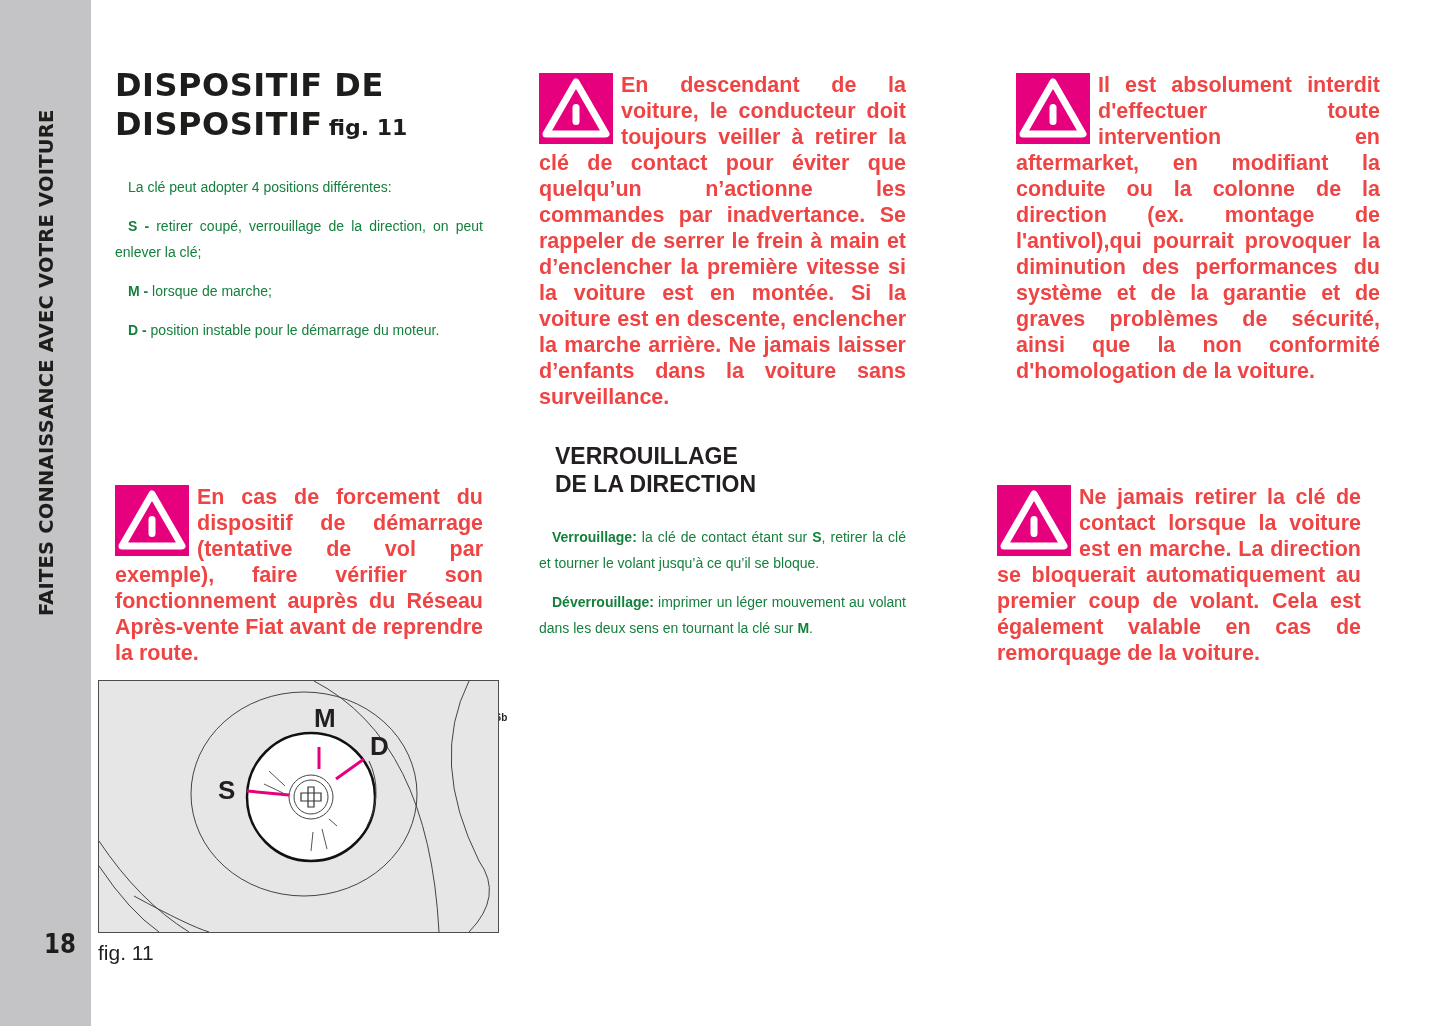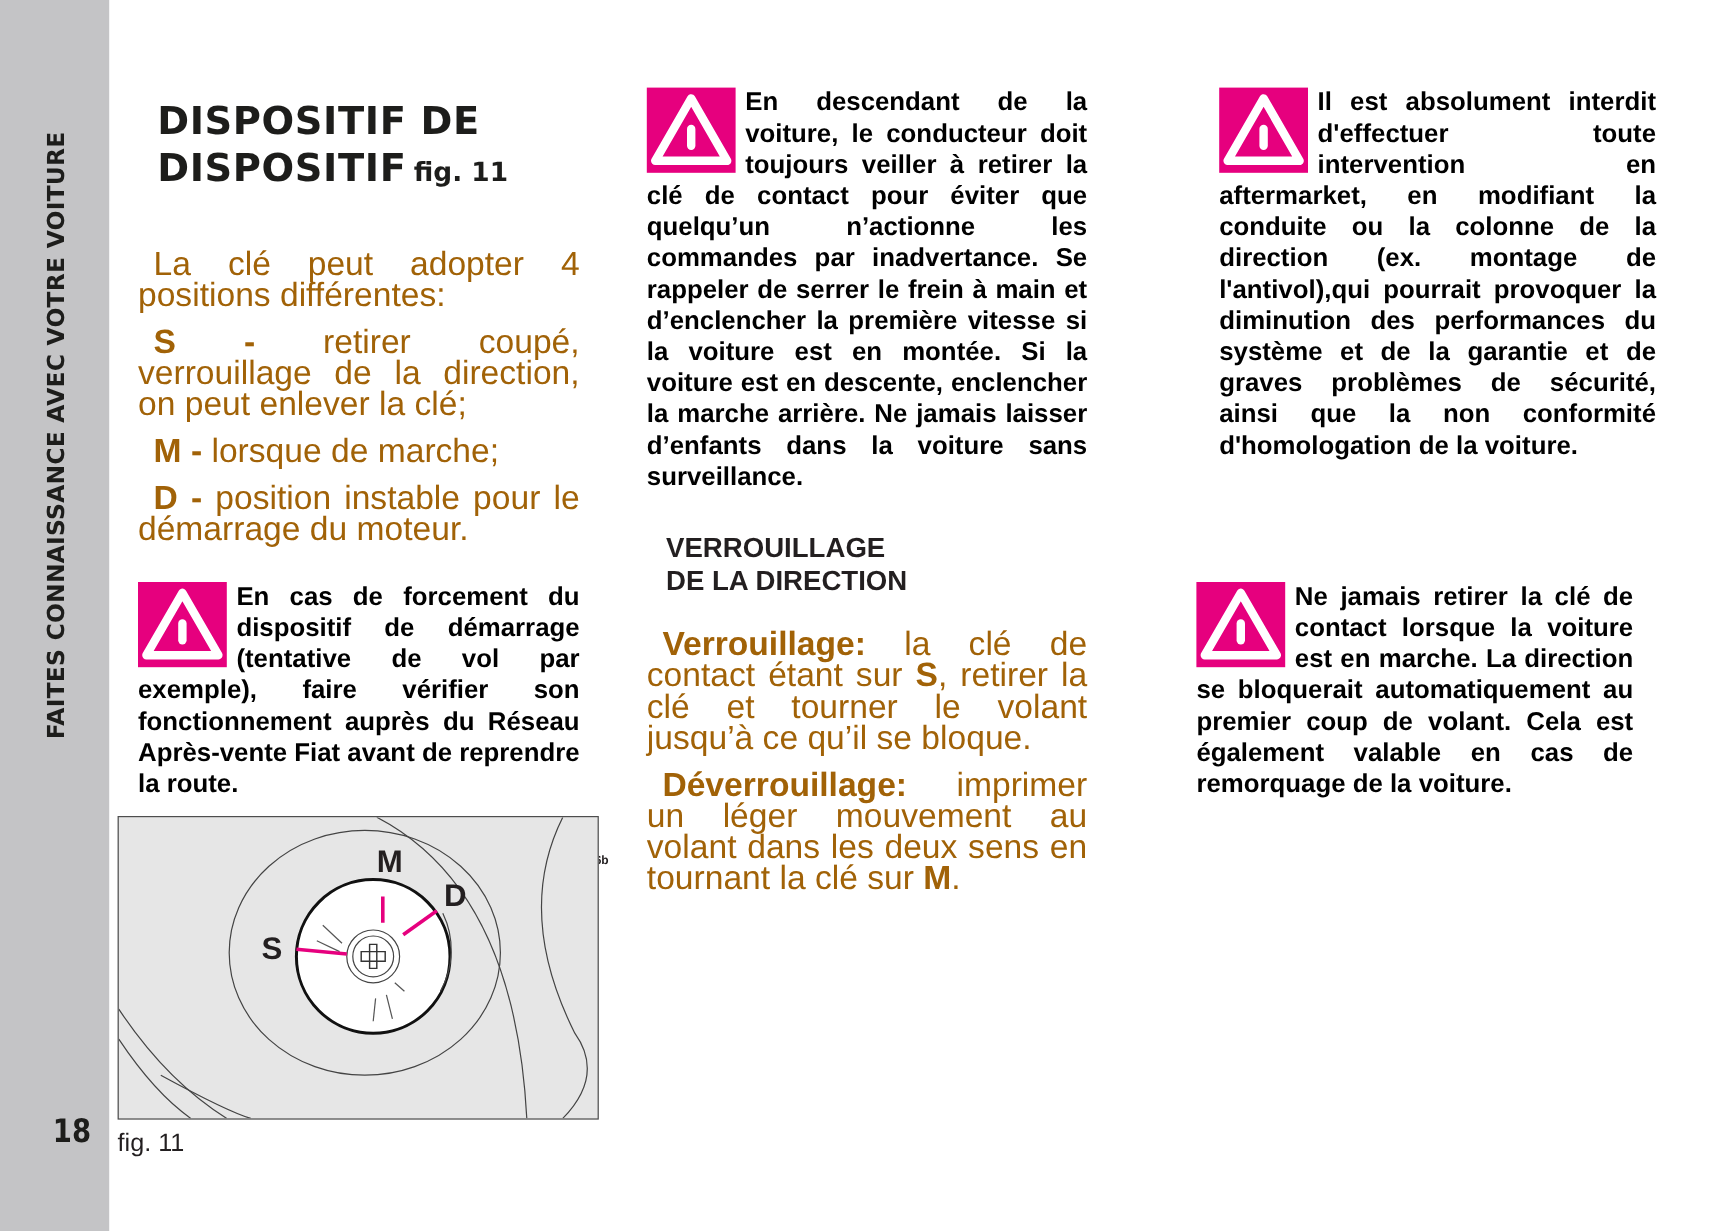--- a/index.html
+++ b/index.html
@@ -23,33 +23,33 @@
   .page-num {
     position: absolute; left: 44px; top: 928px;
     font-family: "DejaVu Sans", sans-serif; font-weight: bold; font-size: 27px;
     color: #1d1d1b; transform: scaleX(0.85); transform-origin: 0 0;
   }
   .col { position: absolute; }
   .col1 { left: 115px; top: 66px; width: 368px; }
   .col2 { left: 539px; top: 72px; width: 367px; }
   .col3 { left: 1016px; top: 72px; width: 364px; }
   h1.main-title {
-    margin: 16px; font-family: "DejaVu Sans", sans-serif; font-weight: bold;
+    margin: 0; font-family: "DejaVu Sans", sans-serif; font-weight: bold;
     font-size: 32px; line-height: 39px; letter-spacing: 0.5px; color: #1d1d1b;
   }
   h1 .figref { font-size: 22px; letter-spacing: 0; font-weight: bold; margin-left: 6px; }
   p.body {
     margin: 0 0 13px 0; font-family: "Liberation Sans", sans-serif;
-    font-size: 28px; line-height: 26px; text-align: justify; text-indent: 13px;
-    color: #a16207;
+    font-size: 14px; line-height: 26px; text-align: justify; text-indent: 13px;
+    color: #15803d;
   }
   p.body b { font-weight: bold; }
   .warn {
     font-family: "Liberation Sans", sans-serif; font-weight: bold;
-    font-size: 21.5px; line-height: 26px; text-align: justify; color: #000000;
+    font-size: 21.5px; line-height: 26px; text-align: justify; color: #ef4444;
   }
   .warn-icon {
     float: left; width: 74px; height: 71px; background: #e6007e;
     margin: 1px 8px 0 0; position: relative;
   }
   .warn-icon svg { position: absolute; left: 0; top: 0; }
   h2.sub {
     margin: 16px; font-family: "Liberation Sans", sans-serif; font-weight: bold;
     font-size: 23px; line-height: 28px; color: #231f20;
   }

